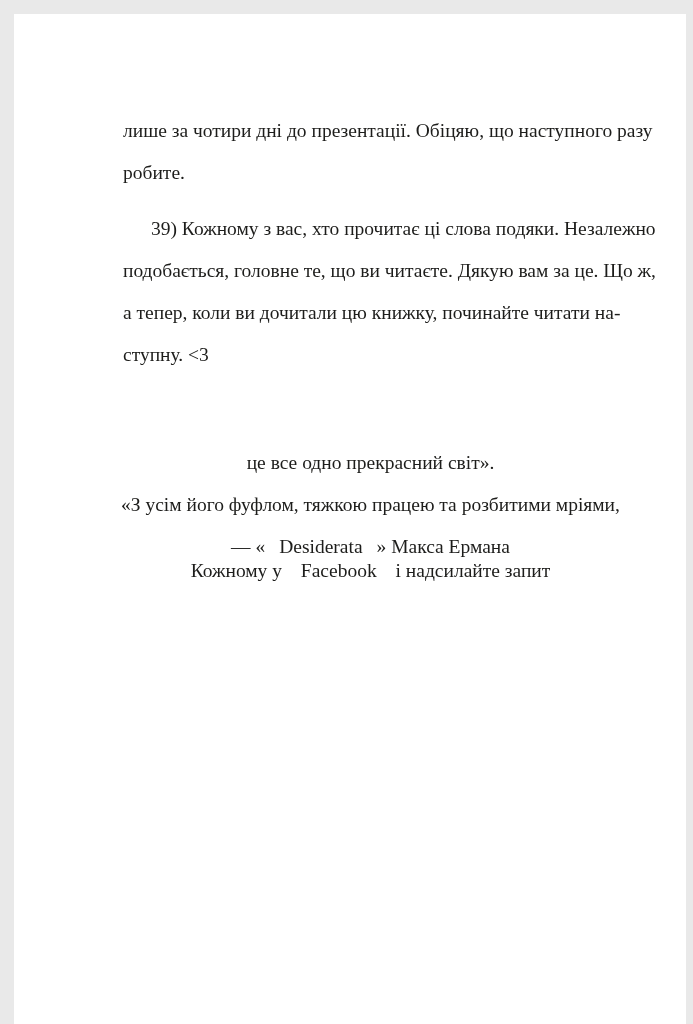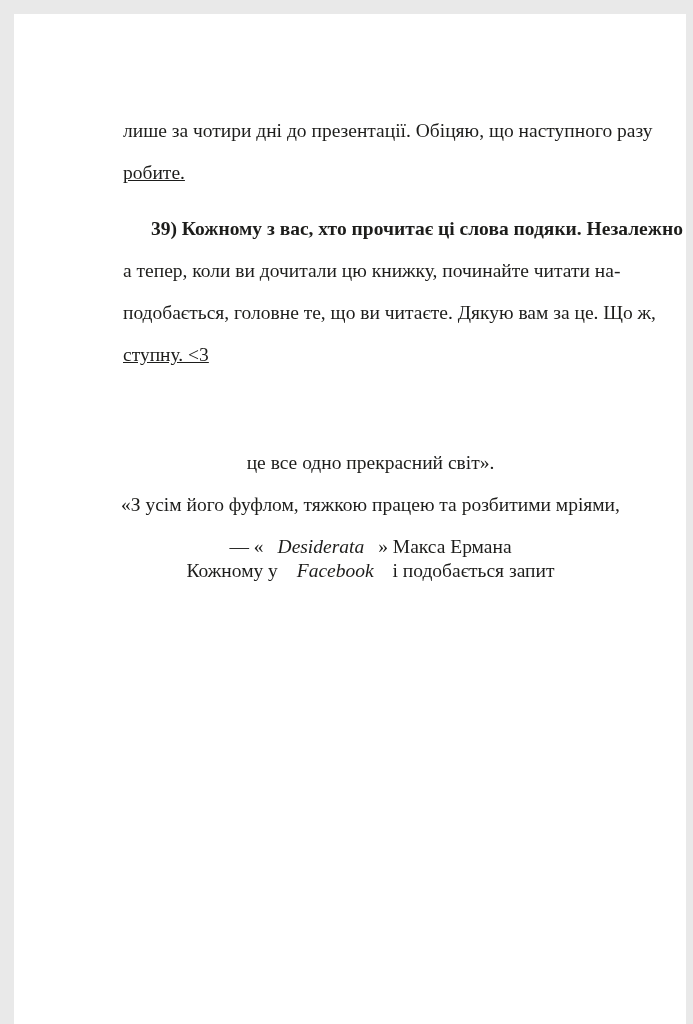--- a/index.html
+++ b/index.html
@@ -23,71 +23,69 @@
     line-height: 28px;
   }
   .line {
     text-align: justify;
     text-align-last: justify;
     white-space: nowrap;
   }
   .line.last {
     text-align: left;
     text-align-last: left;
-    text-decoration: underline;
   }
   .line.indent {
     text-indent: 28px;
-    font-weight: bold;
   }
   .quote-block {
     position: absolute;
     top: 421px;
     left: 88px;
     width: 537px;
     text-align: center;
     font-size: 19.5px;
     line-height: 28px;
   }
   .fb-block {
     position: absolute;
     top: 529px;
     left: 88px;
     width: 537px;
     text-align: center;
     font-size: 19.5px;
     line-height: 28px;
   }
-  .italic { font-style: italic; }
+  .italic { }
 </style>
 </head>
 <body>
 
 <div class="page">
 
   <div class="body-text">
 
     <div>
       <div class="line">лише за чотири дні до презентації. Обіцяю, що наступного разу</div>
       <div class="line last">робите.</div>
     </div>
 
     <div>
       <div class="line indent">39) Кожному з вас, хто прочитає ці слова подяки. Незалежно</div>
+      <div class="line">подобається, головне те, що ви читаєте. Дякую вам за це. Що ж,</div>
       <div class="line">а тепер, коли ви дочитали цю книжку, починайте читати на-</div>
-      <div class="line">подобається, головне те, що ви читаєте. Дякую вам за це. Що ж,</div>
       <div class="line last">ступну. &lt;3</div>
     </div>
 
 
   </div>
 
   <div class="quote-block">
     <div>це все одно прекрасний світ».</div>
     <div>«З усім його фуфлом, тяжкою працею та розбитими мріями,</div>
     <div><span>— «</span><span class="italic">Desiderata</span><span>» Макса Ермана</span></div>
   </div>
 
   <div class="fb-block">
-    <div><span>Кожному у </span><span class="italic">Facebook</span><span> і подобається запит</span></div>
+    <div><span>Кожному у </span><span class="italic">Facebook</span><span> і надсилайте запит</span></div>
   </div>
 
 </div>
 
 </body></html>

